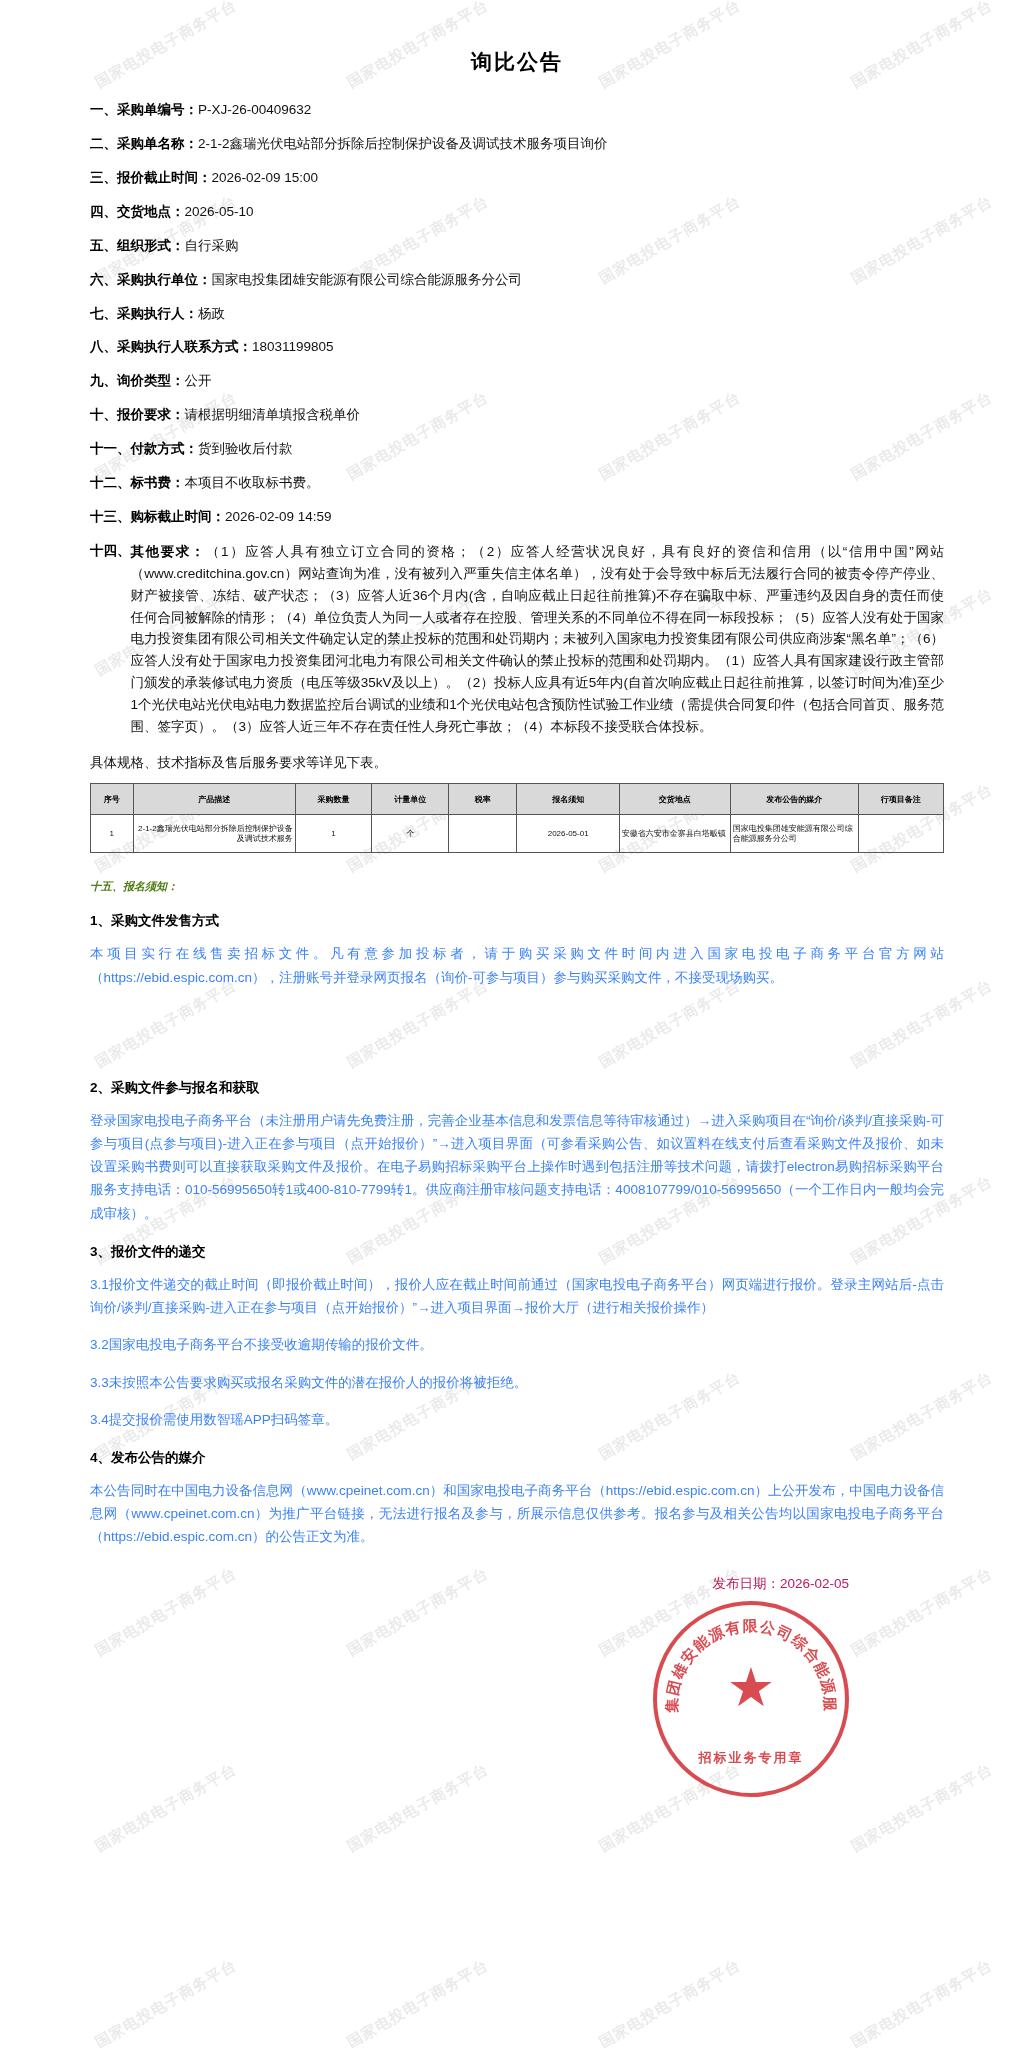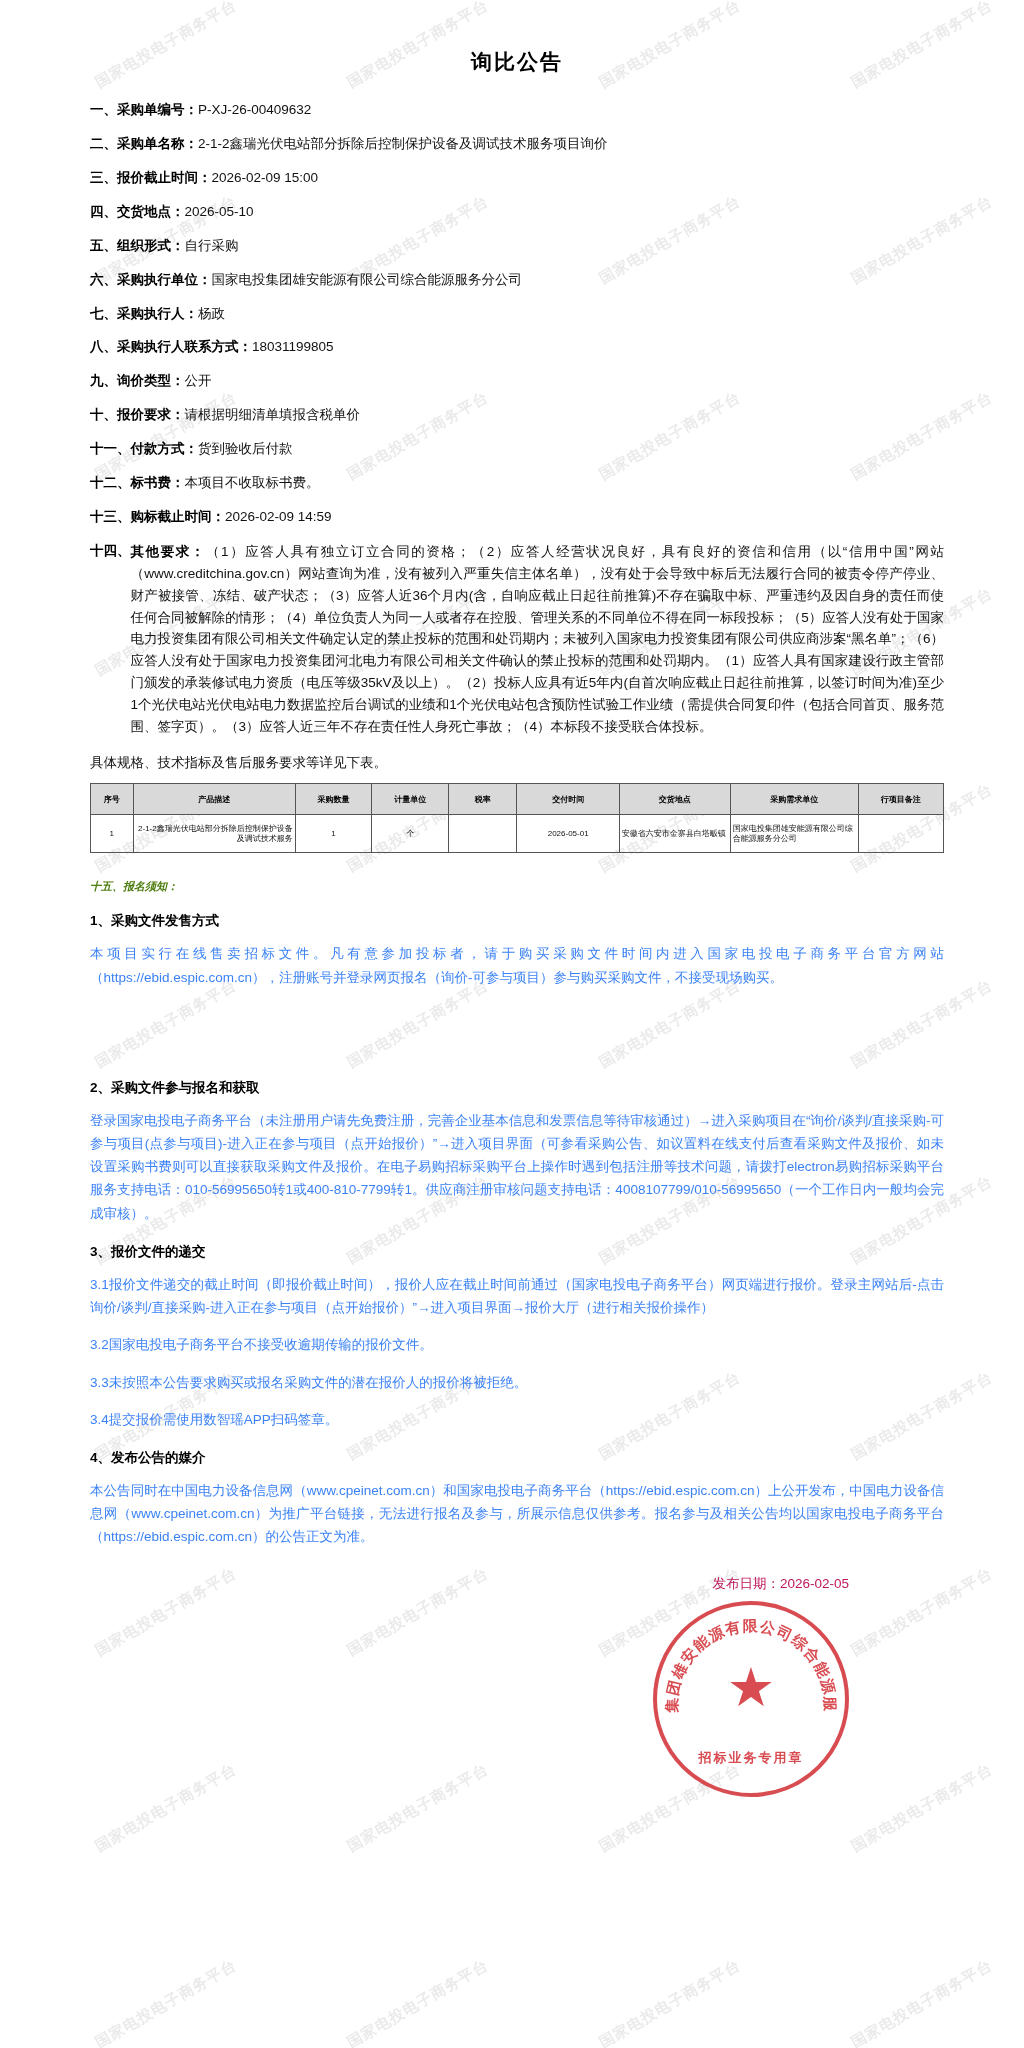--- a/index.html
+++ b/index.html
@@ -339,23 +339,23 @@
         <col class="c-buyer">
         <col class="c-rem">
     </colgroup>
     <thead>
       <tr id="goods-head-row">
           <th>序号</th>
           <th>产品描述</th>
           <th>采购数量</th>
           <th>计量单位</th>
           <th>税率</th>
-          <th>交付时间</th>
+          <th>报名须知</th>
           <th>交货地点</th>
-          <th>采购需求单位</th>
+          <th>发布公告的媒介</th>
           <th>行项目备注</th>
         </tr>
     </thead>
     <tbody id="goods-body">
         <tr>
           <td>1</td>
           <td class="desc">2-1-2鑫瑞光伏电站部分拆除后控制保护设备及调试技术服务</td>
           <td>1</td>
           <td>个</td>
           <td></td>

